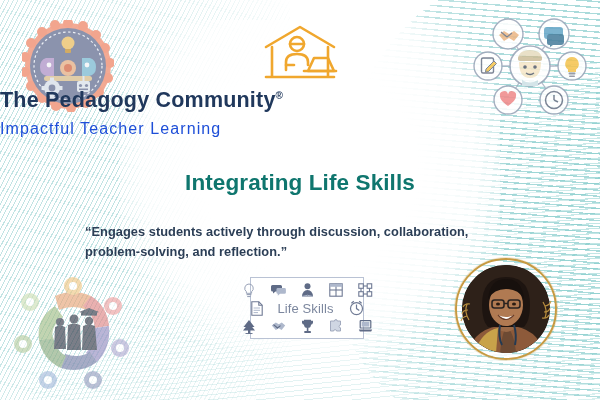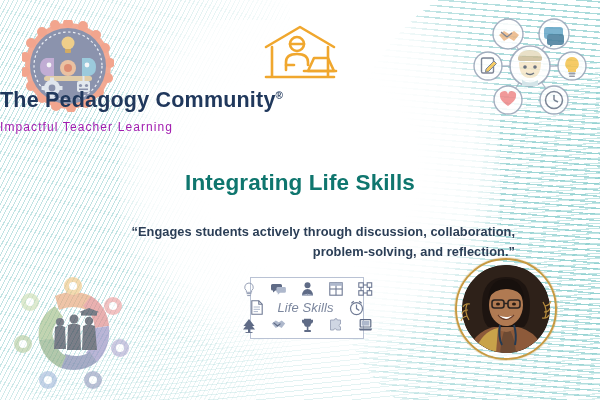--- a/index.html
+++ b/index.html
@@ -153,22 +153,22 @@
     line-height: 1;
     margin: 0;
   }
   .brand-name .reg {
     font-size: 10px;
     vertical-align: super;
     font-weight: bold;
   }
   .brand-tagline {
     margin: 8px 0 0 0;
-    font-size: 12px;
-    color: #a21caf;
+    font-size: 16px;
+    color: #1d4ed8;
     letter-spacing: 1.1px;
     font-weight: normal;
   }
 
   
   .headline {
     position: absolute;
     left: 60px;
     right: 60px;
     top: 170px;
@@ -178,21 +178,21 @@
     color: #0f766e;
     letter-spacing: 0.1px;
   }
 
   
   .quote {
     position: absolute;
     left: 85px;
     right: 85px;
     top: 222px;
-    text-align: right;
+    text-align: left;
     font-size: 12.8px;
     font-weight: bold;
     color: #2b3e56;
     line-height: 1.6;
     letter-spacing: 0.05px;
   }
 
   
   .skills-card {
     position: absolute;
@@ -205,25 +205,24 @@
     box-sizing: border-box;
     display: flex;
     flex-direction: column;
     justify-content: center;
     align-items: center;
     gap: 1px;
     padding: 3px 4px;
   }
   .skills-row {
     display: flex;
-    align-items: flex-start;
+    align-items: center;
     justify-content: center;
     gap: 15px;
     height: 17px;
-    font-style: italic;
   }
   .skills-row svg { display: block; }
   .skills-word {
     font-size: 13px;
     color: #7c879e;
     font-weight: normal;
     letter-spacing: 0.1px;
     white-space: nowrap;
   }
 

